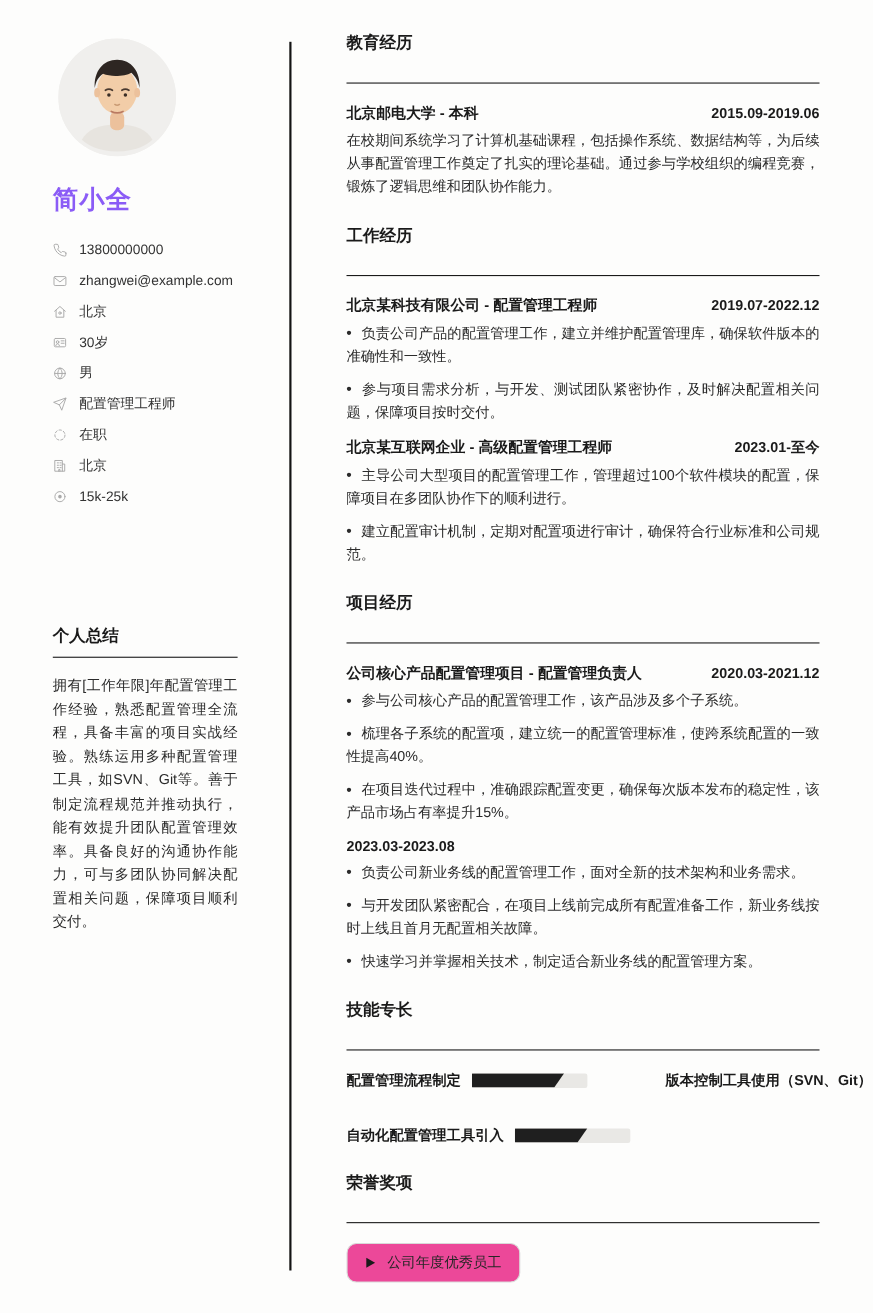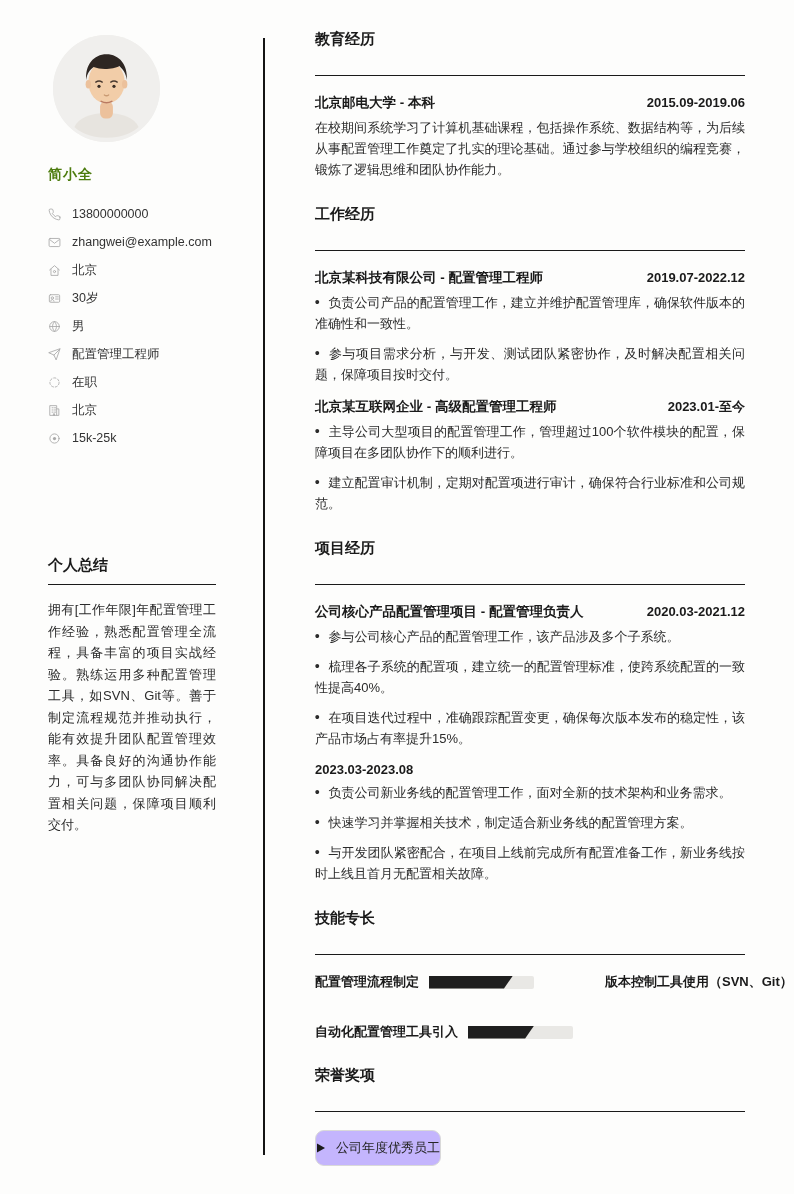--- a/index.html
+++ b/index.html
@@ -9,21 +9,21 @@
     position:relative; width:794px; height:1194px; background:#fdfdfc;
     overflow:hidden;
   }
   
   .sidebar { position:absolute; left:48px; top:35px; width:168px; }
   .avatar {
     width:107px; height:107px; border-radius:50%; overflow:hidden;
     background:#f0efed; margin-left:5px;
   }
   .avatar svg { display:block; width:100%; height:100%; }
-  .name { margin-top:24px; font-size:14px; font-weight:700; color:#4d7c0f; letter-spacing:1px; }
+  .name { margin-top:24px; font-size:23px; font-weight:700; color:#8b5cf6; letter-spacing:1px; }
   .contacts { margin-top:16px; }
   .contact-row { display:flex; align-items:center; height:28px; }
   .contact-row .cicon { width:14px; height:14px; margin-right:10px; flex:0 0 14px; display:flex; align-items:center; }
   .contact-row .cicon svg { width:13px; height:13px; stroke:#a9a9a9; fill:none; stroke-width:1.6; stroke-linecap:round; stroke-linejoin:round; }
   .contact-row .ctext { font-size:12.5px; color:#333; }
   .summary { margin-top:104px; }
   .summary h2 {
     font-size:15px; font-weight:700; color:#1a1a1a;
     padding-bottom:9px; border-bottom:1.5px solid #1a1a1a;
   }
@@ -47,22 +47,22 @@
   
   .skills-grid { display:grid; grid-template-columns:1fr 1fr; column-gap:24px; row-gap:16px;gap:32px; }
   .skill-row { display:flex; align-items:center; white-space:nowrap; }
   .skill-name { font-size:13px; font-weight:700; color:#1a1a1a; margin-right:10px; }
   .skill-track { flex:0 0 105px; width:105px; height:13px; background:#e9e8e5; border-radius:2px; }
   .skill-fill { height:100%; background:#1f1f1f;
     clip-path:polygon(0 0,100% 0,calc(100% - 9px) 100%,0 100%); }
   
   .badge {
     display:inline-flex; align-items:center; gap:10px;
-    border:1px solid #d9d9d9; border-radius:9px; padding:8px 0;
-    font-size:13px; color:#262626; background:#c4b5fd;
+    border:1px solid #d9d9d9; border-radius:9px; padding:8px 16px;
+    font-size:13px; color:#262626; background:#ec4899;
   }
   .badge .tri svg { display:block; width:10px; height:10px; }
 </style>
 </head>
 <body>
 
 <div class="page">
 
   <aside class="sidebar">
     <div class="avatar">
@@ -222,22 +222,22 @@
         <p class="bullet"><span class="dot">•</span><span>参与公司核心产品的配置管理工作，该产品涉及多个子系统。</span></p>
         <p class="bullet"><span class="dot">•</span><span>梳理各子系统的配置项，建立统一的配置管理标准，使跨系统配置的一致性提高40%。</span></p>
         <p class="bullet"><span class="dot">•</span><span>在项目迭代过程中，准确跟踪配置变更，确保每次版本发布的稳定性，该产品市场占有率提升15%。</span></p>
       </div>
 
       <div class="item">
         <div class="item-head">
           <span class="item-date">2023.03-2023.08</span>
         </div>
         <p class="bullet"><span class="dot">•</span><span>负责公司新业务线的配置管理工作，面对全新的技术架构和业务需求。</span></p>
+        <p class="bullet"><span class="dot">•</span><span>与开发团队紧密配合，在项目上线前完成所有配置准备工作，新业务线按时上线且首月无配置相关故障。</span></p>
         <p class="bullet"><span class="dot">•</span><span>快速学习并掌握相关技术，制定适合新业务线的配置管理方案。</span></p>
-        <p class="bullet"><span class="dot">•</span><span>与开发团队紧密配合，在项目上线前完成所有配置准备工作，新业务线按时上线且首月无配置相关故障。</span></p>
       </div>
     </section>
 
     <section class="section">
       <h2>技能专长</h2>
       <div class="skills-grid">
         <div class="skill-row">
           <span class="skill-name">配置管理流程制定</span>
           <span class="skill-track">
               <span class="skill-fill" style="display: block; width: 80%;"></span>

